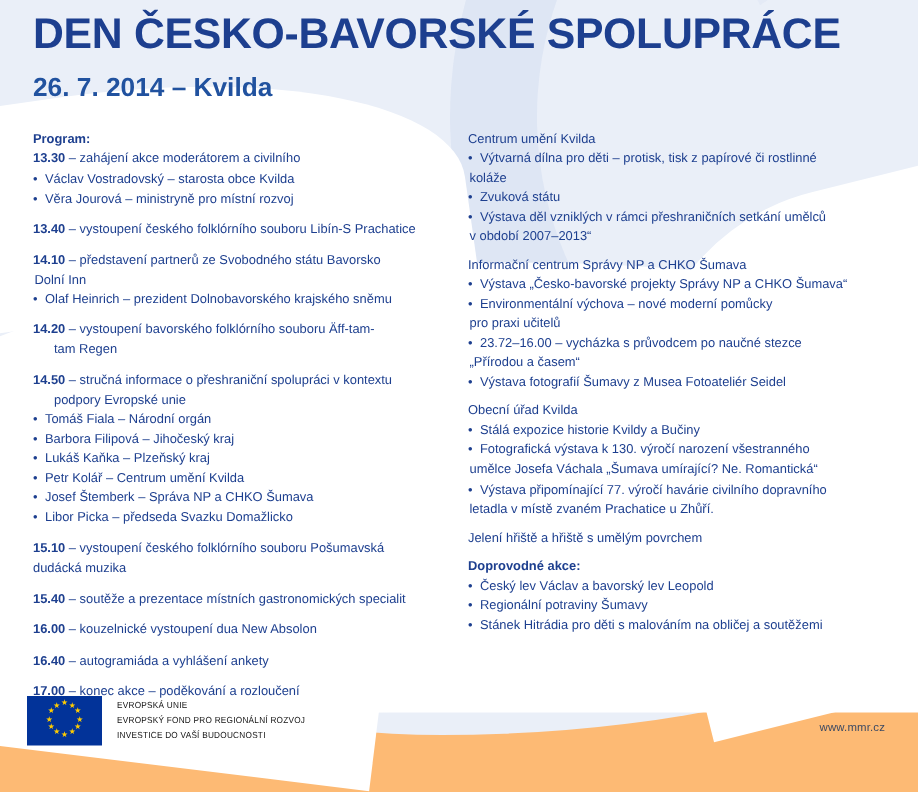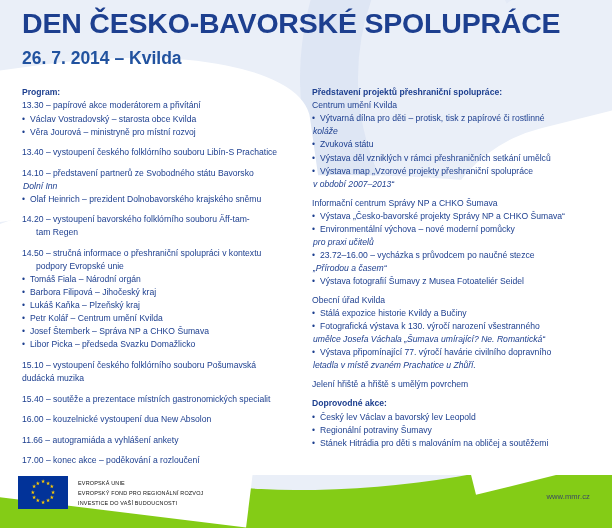--- a/index.html
+++ b/index.html
@@ -10,21 +10,21 @@
   }
   body {
     font-family: "Liberation Sans", sans-serif;
     -webkit-font-smoothing: antialiased;
   }
   #poster {
     position: relative;
     width: 612px;
     height: 528px;
     overflow: hidden;
-    background: #84cc16;
+    background: #fdba74;
     box-sizing: border-box;
   }
 
   
   .bg-layer {
     position: absolute;
     inset: 0;
     overflow: hidden;
     pointer-events: none;
     z-index: 0;
@@ -171,50 +171,49 @@
   .group.tight { margin-bottom: 6px; }
 
   .entry {
     font-size: 8.6px;
     color: #1d3f8f;
     line-height: 1.52;
     margin: 0;
     padding-left: 0;
   }
   .entry .t {
-    font-weight: normal;
+    font-weight: bold;
   }
   .entry.cont {
     padding-left: 14px;
   }
   .bullet {
     position: relative;
     font-size: 8.6px;
     color: #1d3f8f;
     line-height: 1.52;
     margin: 0;
     padding-left: 8px;
   }
   .bullet::before {
     content: "\2022";
     position: absolute;
     left: 0;
     top: 0;
   }
   .bullet.cont {
     padding-left: 1px;
-    font-style: italic;
   }
   .bullet.cont::before { content: ""; }
 
   
   .footer {
     position: absolute;
     left: 0;
-    bottom: 0;
+    bottom: 12px;
     width: 612px;
     height: 62px;
     z-index: 3;
   }
   .eu-logo {
     position: absolute;
     left: 18px;
     top: 10px;
     display: flex;
     align-items: flex-start;
@@ -277,21 +276,21 @@
     <div class="poster-subtitle">26. 7. 2014 – Kvilda</div>
   </div>
 
   <div class="columns">
 
     <div class="col col-left">
 
       <div class="col-heading">Program:</div>
 
       <div class="group">
-        <p class="entry"><span class="t">13.30</span><span> – papírové akce moderátorem a přivítání</span></p>
+        <p class="entry"><span class="t">13.30</span><span> – zahájení akce moderátorem a civilního</span></p>
         <p class="bullet">Václav Vostradovský – starosta obce Kvilda</p>
         <p class="bullet">Věra Jourová – ministryně pro místní rozvoj</p>
       </div>
 
       <div class="group">
         <p class="entry"><span class="t">13.40</span><span> – vystoupení českého folklórního souboru Libín-S Prachatice</span></p>
       </div>
 
       <div class="group">
         <p class="entry"><span class="t">14.10</span><span> – představení partnerů ze Svobodného státu Bavorsko</span></p>
@@ -322,40 +321,38 @@
 
       <div class="group">
         <p class="entry"><span class="t">15.40</span><span> – soutěže a prezentace místních gastronomických specialit</span></p>
       </div>
 
       <div class="group">
         <p class="entry"><span class="t">16.00</span><span> – kouzelnické vystoupení dua New Absolon</span></p>
       </div>
 
       <div class="group">
-        <p class="entry"><span class="t">11.66</span><span> – autogramiáda a vyhlášení ankety</span></p>
+        <p class="entry"><span class="t">16.40</span><span> – autogramiáda a vyhlášení ankety</span></p>
       </div>
 
       <div class="group">
         <p class="entry"><span class="t">17.00</span><span> – konec akce – poděkování a rozloučení</span></p>
       </div>
 
     </div>
 
     <div class="col col-right">
 
-      <div class="col-heading">Představení projektů přeshraniční spolupráce:</div>
 
       <div class="group tight">
         <p class="group-heading">Centrum umění Kvilda</p>
         <p class="bullet">Výtvarná dílna pro děti – protisk, tisk z papírové či rostlinné</p>
         <p class="bullet cont">koláže</p>
         <p class="bullet">Zvuková státu</p>
         <p class="bullet">Výstava děl vzniklých v rámci přeshraničních setkání umělců</p>
-        <p class="bullet">Výstava map „Vzorové projekty přeshraniční spolupráce</p>
         <p class="bullet cont">v období 2007–2013“</p>
       </div>
 
       <div class="group tight">
         <p class="group-heading">Informační centrum Správy NP a CHKO Šumava</p>
         <p class="bullet">Výstava „Česko-bavorské projekty Správy NP a CHKO Šumava“</p>
         <p class="bullet">Environmentální výchova – nové moderní pomůcky</p>
         <p class="bullet cont">pro praxi učitelů</p>
         <p class="bullet">23.72–16.00 – vycházka s průvodcem po naučné stezce</p>
         <p class="bullet cont">„Přírodou a časem“</p>

